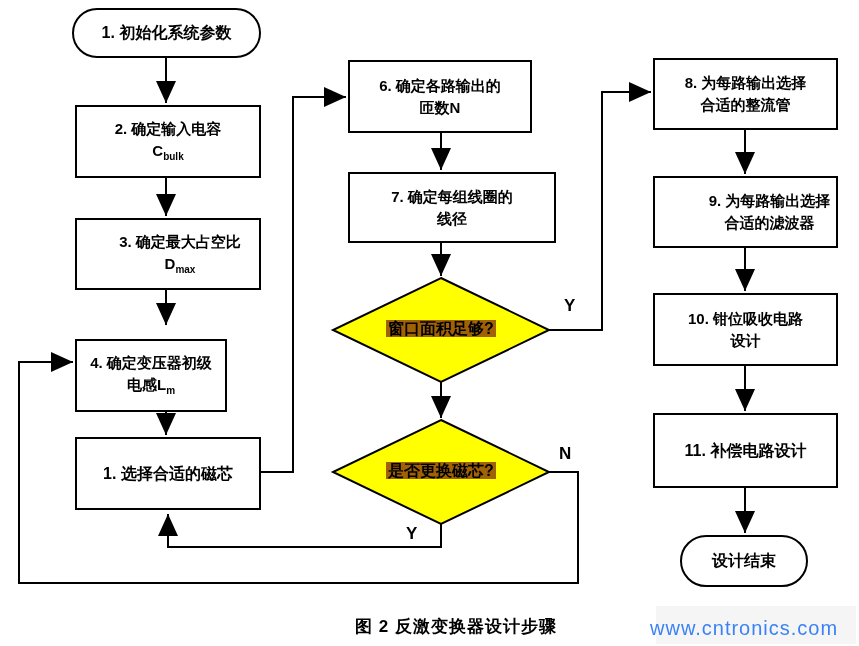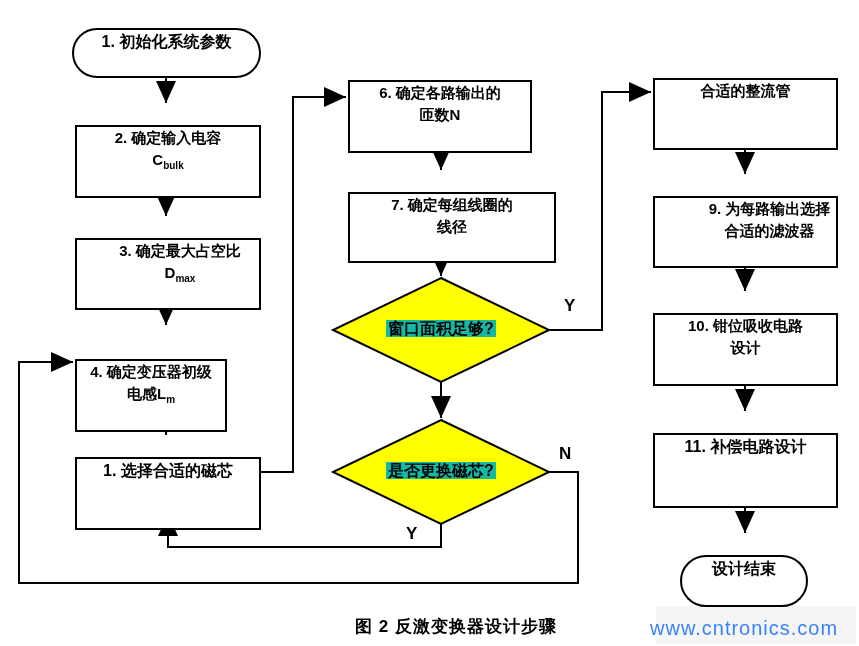--- a/index.html
+++ b/index.html
@@ -4,32 +4,31 @@
 <style>
   html,body{margin:0;padding:0;background:#ffffff;}
   .stage{
     position:relative;width:859px;height:646px;background:#ffffff;overflow:hidden;
     font-family:"Liberation Sans","DejaVu Sans",sans-serif;color:#000;
   }
   .wires{position:absolute;left:0;top:0;z-index:1;}
   .node{
     position:absolute;z-index:2;box-sizing:border-box;
     border:2px solid #000;background:#fff;
-    display:flex;flex-direction:column;align-items:center;
+    display:flex;flex-direction:column;align-items:center;justify-content:center;
     font-weight:bold;font-size:15px;line-height:1.45;text-align:center;
     white-space:nowrap;
-    margin-top:20px;
   }
   .stadium{border-radius:26px;font-size:16px;}
   .node sub{font-size:10px;font-weight:bold;}
   .dlabel{
     position:absolute;z-index:2;left:333px;width:216px;text-align:center;
     font-weight:bold;font-size:16px;white-space:nowrap;
   }
-  .dlabel span{background:#14b8a6;padding:0 2px;}
+  .dlabel span{background:#a16207;padding:0 2px;}
   .branch{
     position:absolute;z-index:2;font-weight:bold;font-size:17px;
   }
   .caption{
     position:absolute;z-index:2;left:355px;top:615px;
     font-weight:bold;font-size:17px;letter-spacing:1px;white-space:nowrap;
   }
   .wm-bg{
     position:absolute;z-index:1;left:656px;top:606px;width:200px;height:38px;
     background:#f5f5f5;
@@ -110,20 +109,21 @@
   </div>
   <div class="dlabel" style="top:461px;">
     <span>是否更换磁芯?</span>
   </div>
 
   <div class="branch" style="left:564px;top:296px;">Y</div>
   <div class="branch" style="left:559px;top:444px;">N</div>
   <div class="branch" style="left:406px;top:524px;">Y</div>
 
   <div class="node" style="left:653px;top:58px;width:185px;height:72px;">
+    <div>8. 为每路输出选择</div>
     <div>合适的整流管</div>
   </div>
 
   <div class="node" style="left:653px;top:176px;width:185px;height:72px;padding-left:48px;">
     <div>9. 为每路输出选择</div>
     <div>合适的滤波器</div>
   </div>
 
   <div class="node" style="left:653px;top:293px;width:185px;height:73px;">
     <div>10. 钳位吸收电路</div>

